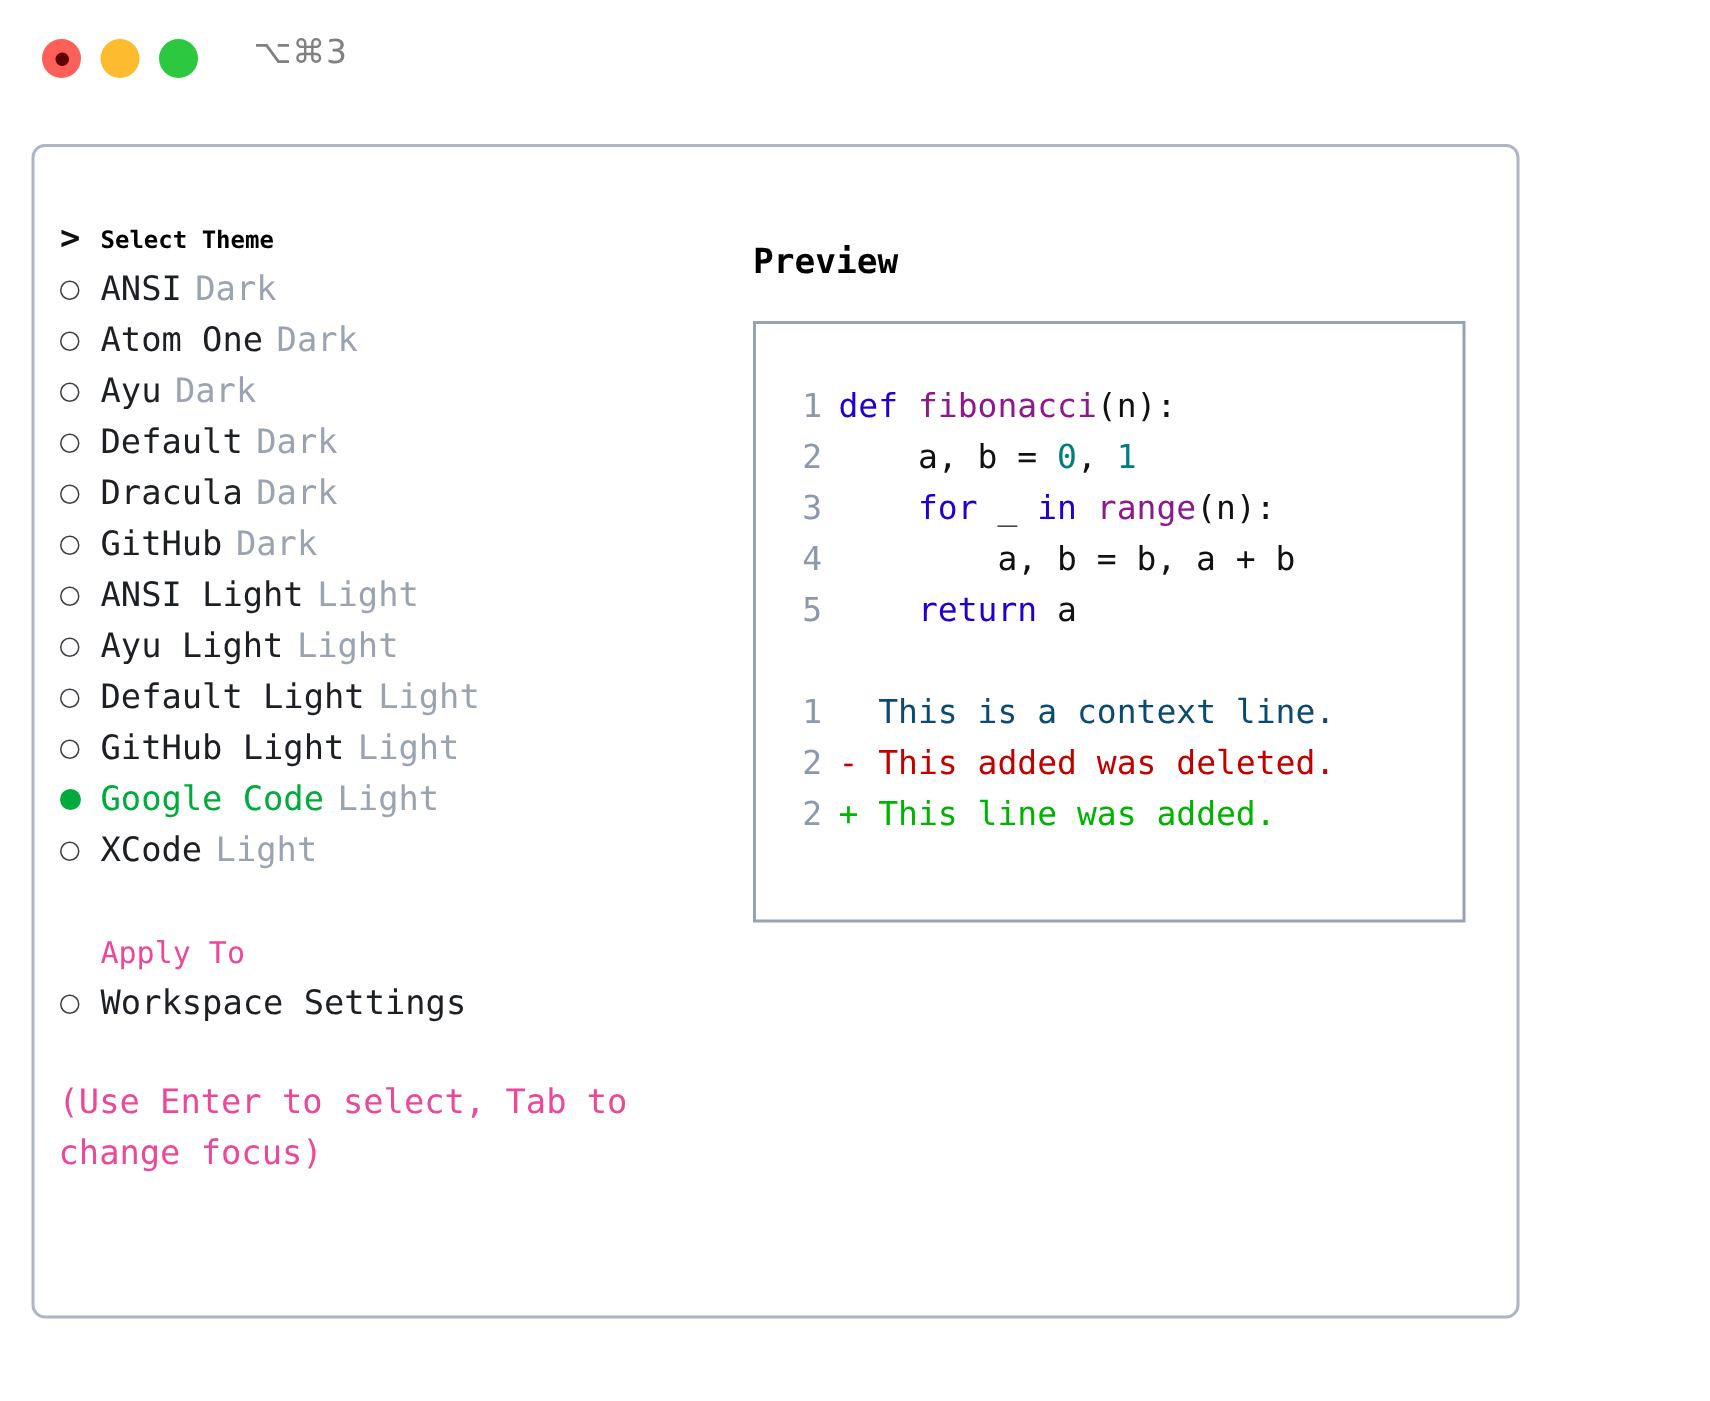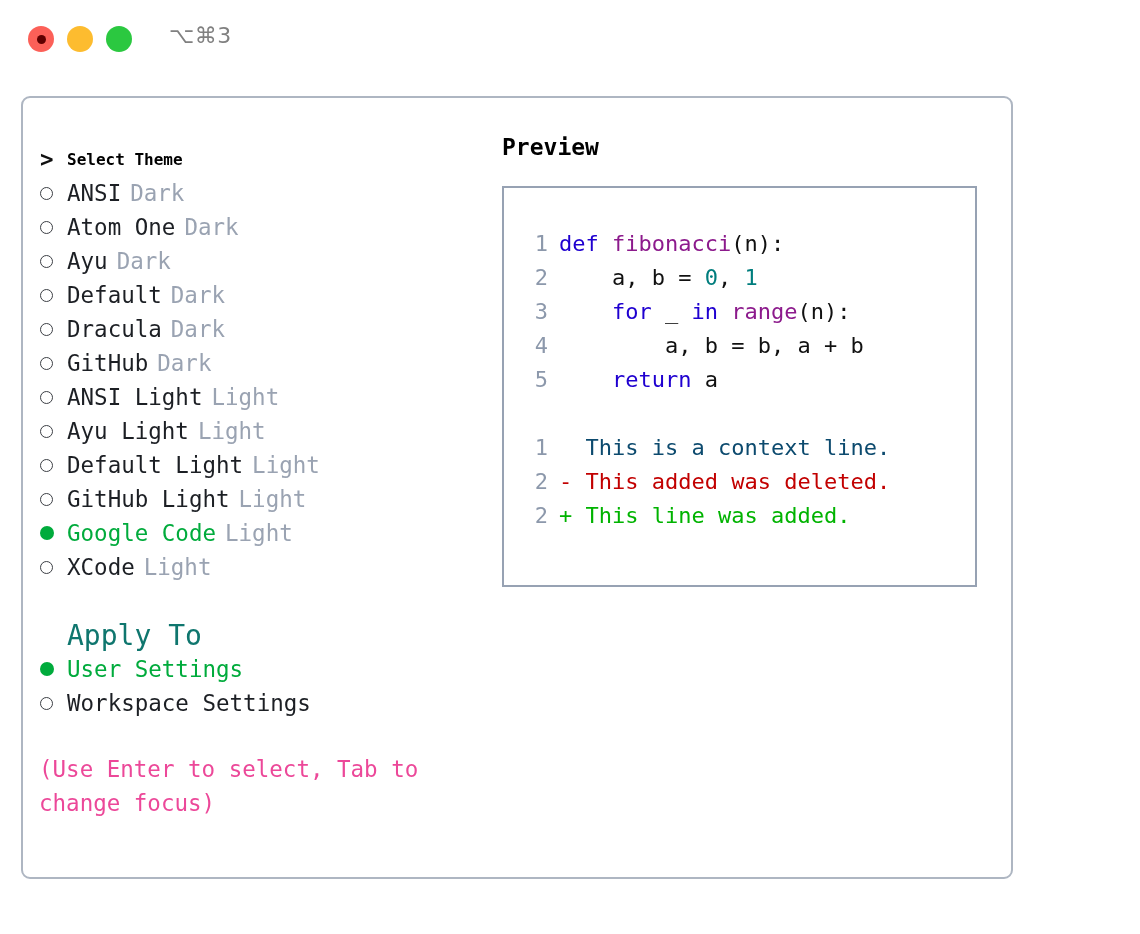--- a/index.html
+++ b/index.html
@@ -121,41 +121,41 @@
   .theme-kind {
     color: #9aa3b2;
     margin-left: 9px;
   }
   .section-title {
     font-weight: bold;
     color: #000000;
     font-size: 16px;
   }
   .plain-title {
-    color: #0f766e;
-    font-size: 28px;
+    color: #ec4899;
+    font-size: 20px;
   }
 
   #apply-block {
     margin-top: 34px;
   }
 
   #hint-text {
     margin-top: 32px;
     font-size: 22.5px;
     line-height: 34px;
     color: #ec4899;
     width: 420px;
   }
 
   
   #preview-column {
     position: absolute;
     left: 479px;
-    top: 32px;
+    top: 60px;
     width: 490px;
   }
   #preview-heading {
     font-size: 23px;
     font-weight: bold;
     color: #000000;
     height: 34px;
     display: flex;
     align-items: center;
   }
@@ -242,21 +242,20 @@
         <div class="row"><span class="bullet-cell"><span class="radio-empty"></span></span><span class="theme-name">XCode</span><span class="theme-kind">Light</span></div>
       </div>
 
     <div id="apply-block">
       <div class="row">
         <span class="bullet-cell"></span>
         <span class="plain-title">Apply To</span>
       </div>
       <div id="apply-list">
 
-      <div class="row"><span class="bullet-cell"><span class="radio-filled"></span></span><span class="theme-name selected">User Settings</span></div>
           <div class="row"><span class="bullet-cell"><span class="radio-empty"></span></span><span class="theme-name">Workspace Settings</span></div>
         </div>
     </div>
 
     <div id="hint-text">(Use Enter to select, Tab to change focus)</div>
   </div>
 
   <div id="preview-column">
     <div id="preview-heading">Preview</div>
 

